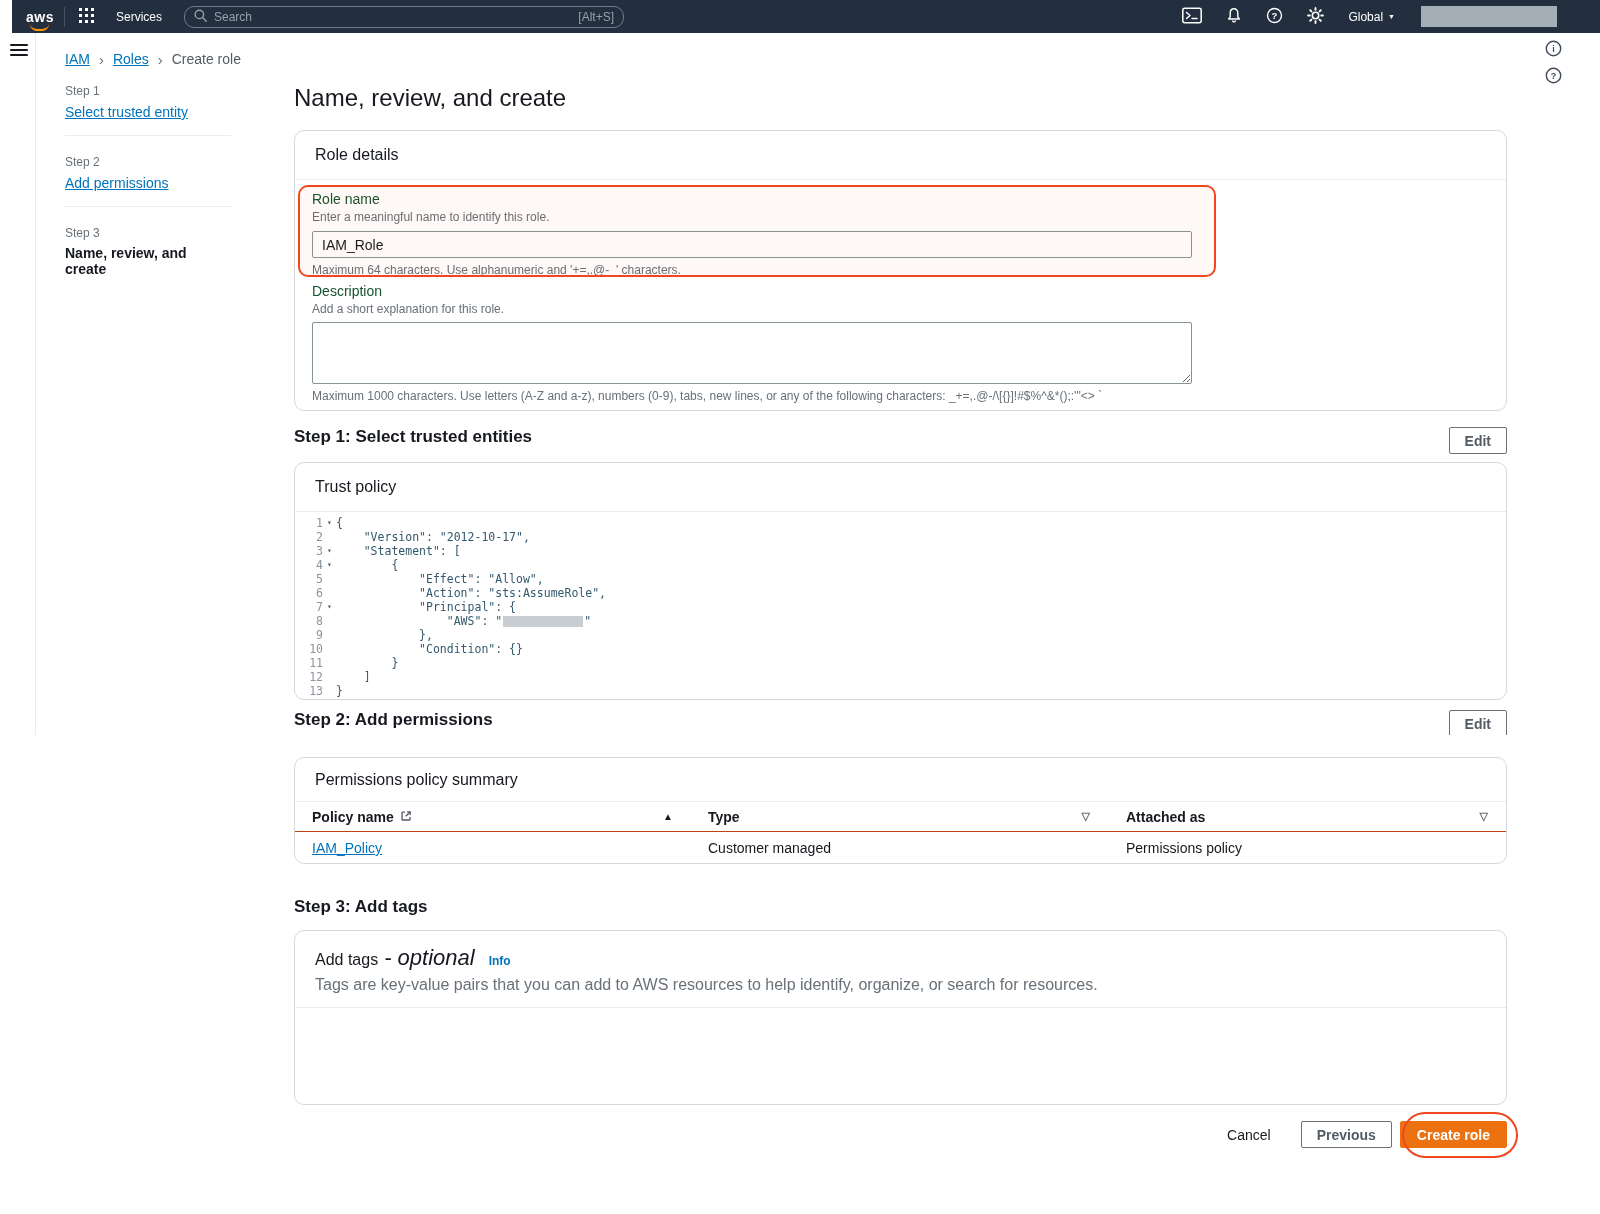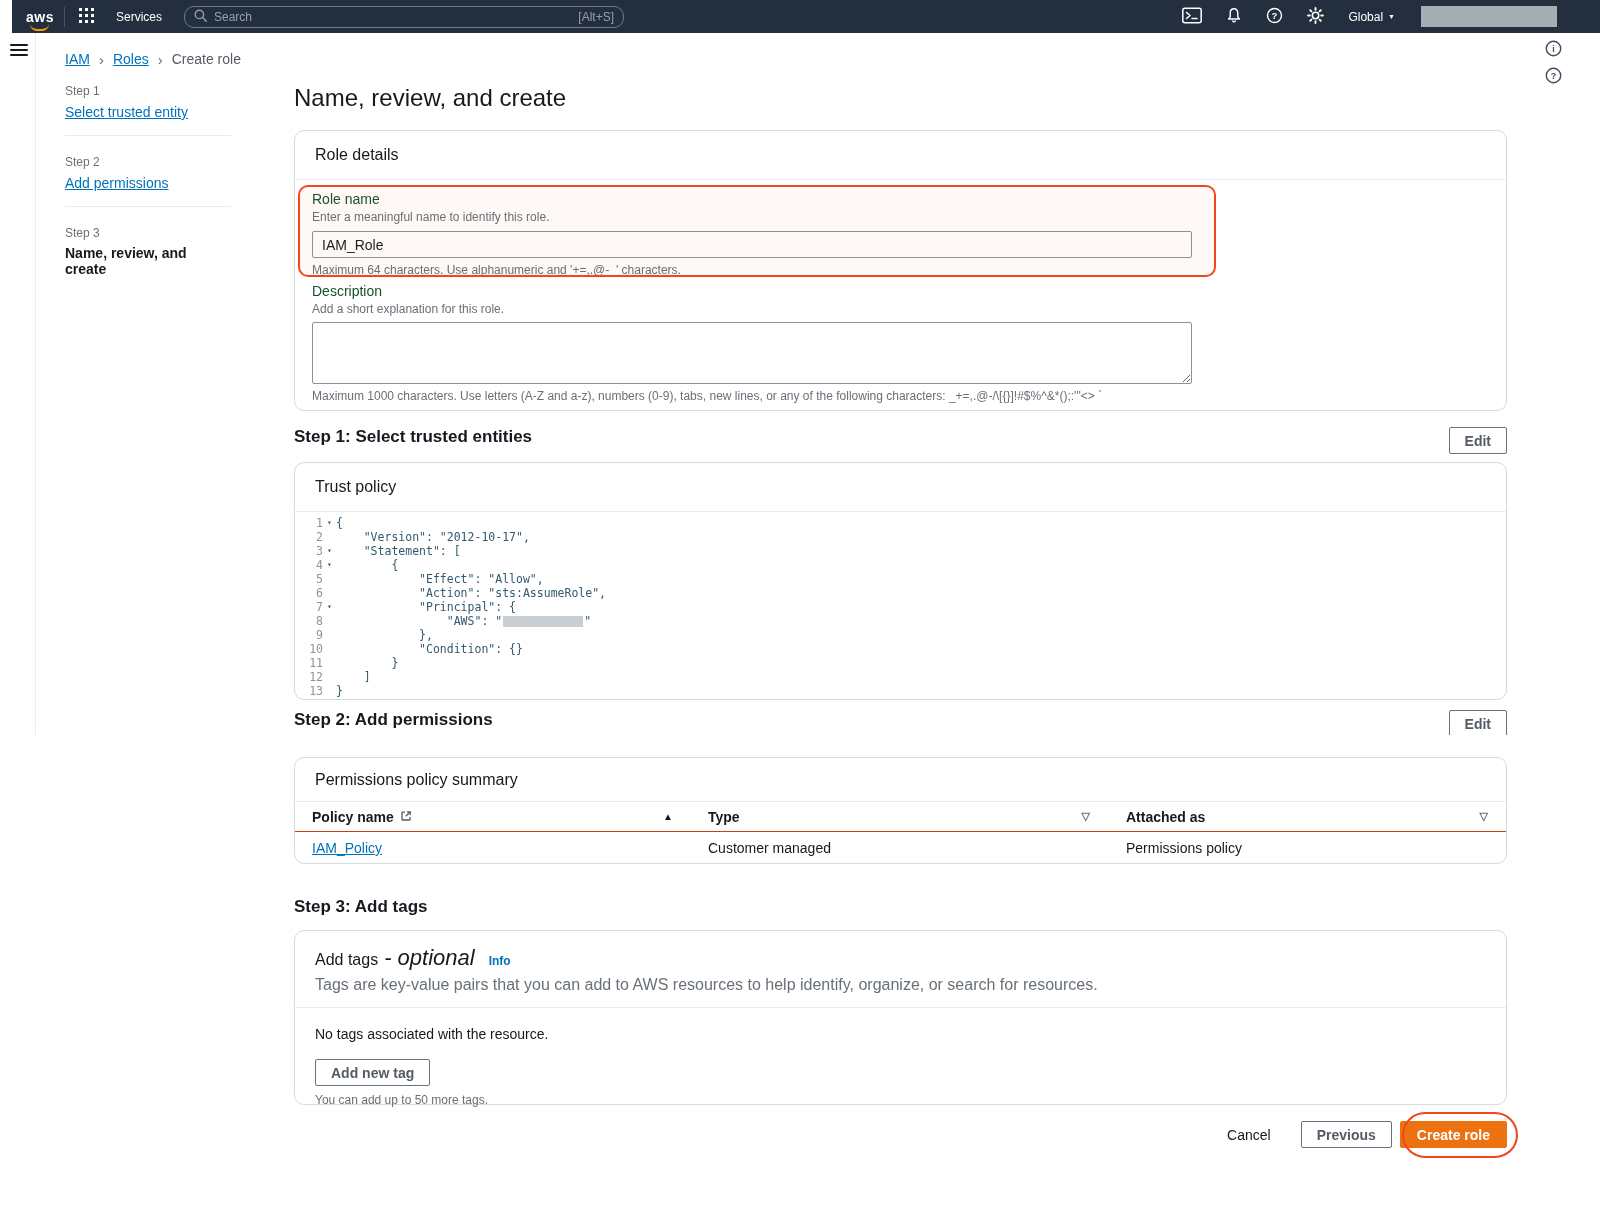--- a/index.html
+++ b/index.html
@@ -430,25 +430,20 @@
 
     <div class="card" id="tags-card">
       <div class="tags-header">
         <div class="tags-title-row">
           <span class="tags-title">Add tags</span>
           <span class="tags-optional">- optional</span>
           <a class="info-link">Info</a>
         </div>
         <div class="tags-desc">Tags are key-value pairs that you can add to AWS resources to help identify, organize, or search for resources.</div>
       </div>
-      <div class="tags-body">
-        <div class="tags-empty">No tags associated with the resource.</div>
-        <button class="btn add-tag-btn">Add new tag</button>
-        <div class="tags-limit">You can add up to 50 more tags.</div>
-      </div>
     </div>
 
     <div class="footer-row">
       <button class="btn-link">Cancel</button>
       <button class="btn">Previous</button>
       <button class="btn-primary">Create role</button>
     </div>
 
     <div class="annotation" id="annotation-create-role"></div>
 

